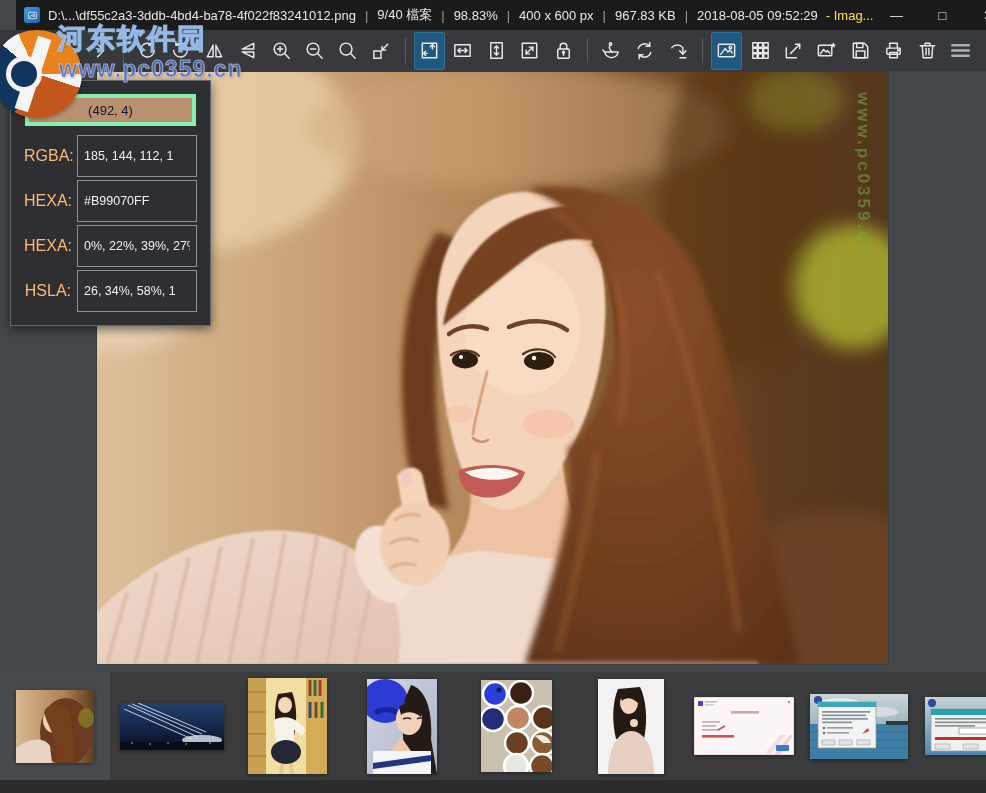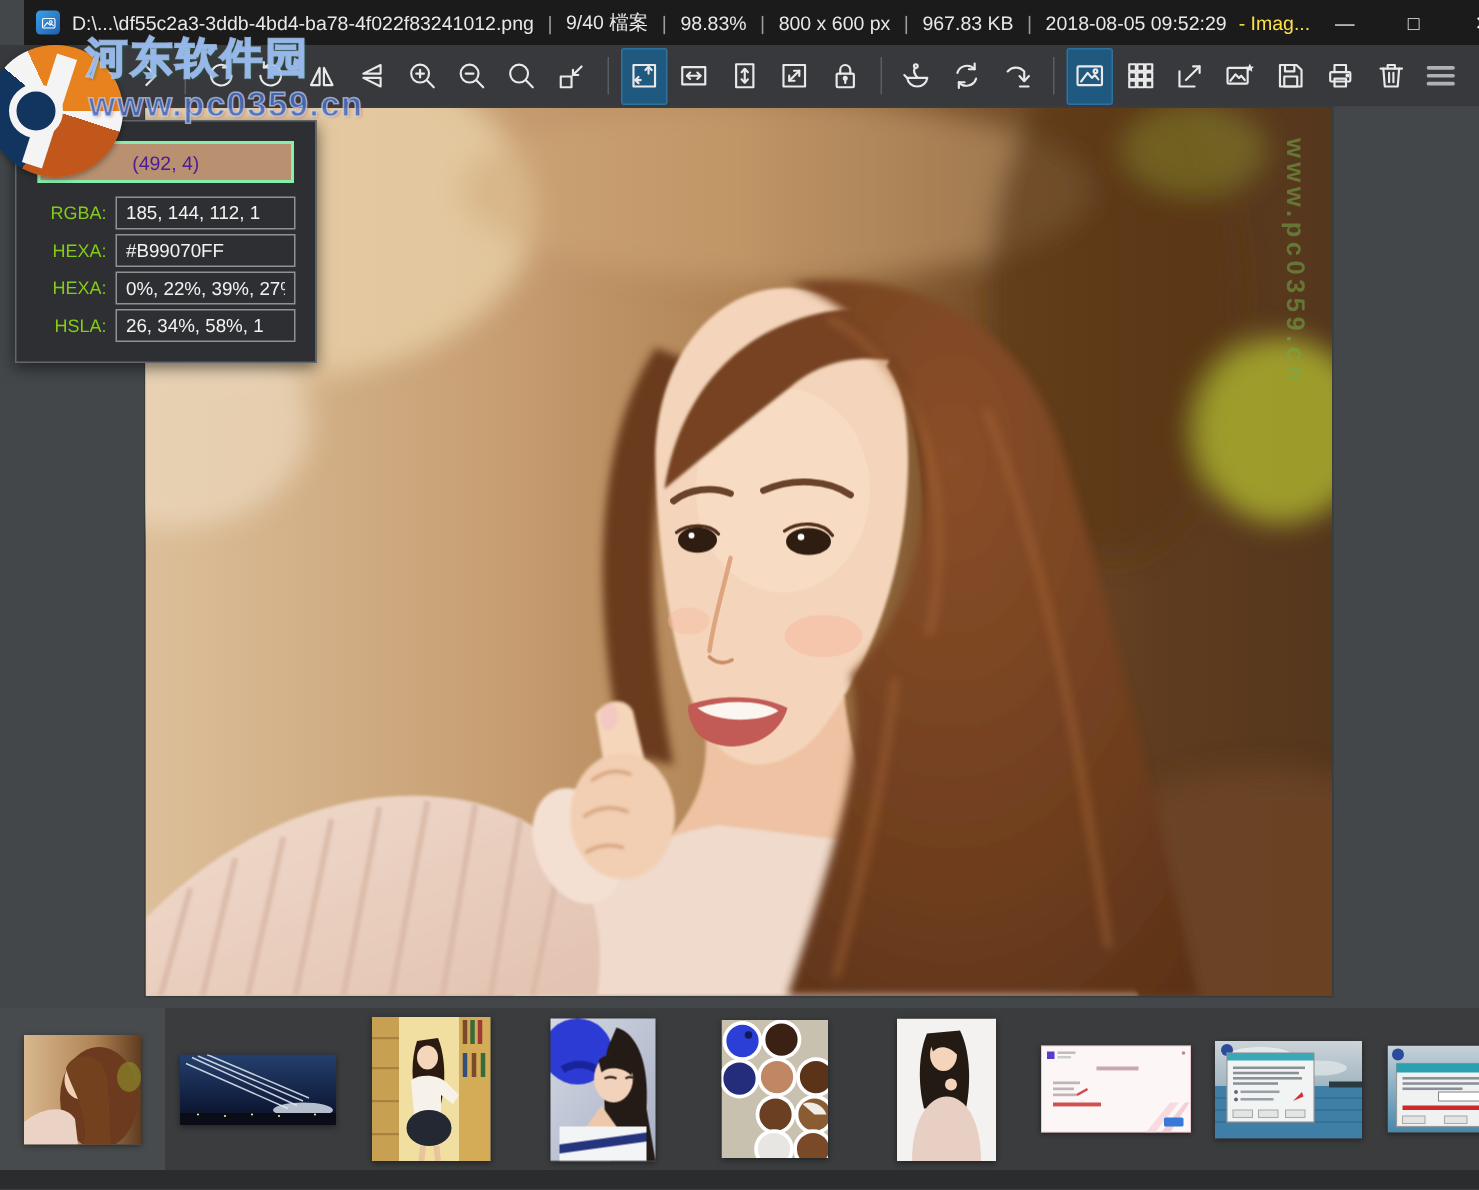--- a/index.html
+++ b/index.html
@@ -47,28 +47,28 @@
   }
   
   .color-panel{
     position:absolute;left:10px;top:80px;width:201px;z-index:30;
     background:var(--panel-bg,#2d2f32);border:1px solid #63666a;
     box-shadow:0 3px 10px rgba(0,0,0,.55);
     padding:13px 13px 13px 13px;box-sizing:border-box;
   }
   .swatch{
     height:24px;margin:0 1px 9px 1px;background:var(--swatch,#B99070);
-    border:2px solid #86efac;color:#4c1d95;font-size:13px;
+    border:4px solid #86efac;color:#0f172a;font-size:13px;
     display:flex;align-items:center;justify-content:center;
   }
   .cp-row{display:flex;align-items:center;margin-top:3px;}
-  .cp-label{width:47px;text-align:right;padding-right:6px;color:#84cc16;font-size:12px;flex:0 0 auto;}
+  .cp-label{width:47px;text-align:right;padding-right:6px;color:#fdba74;font-size:16px;flex:0 0 auto;}
   .cp-input{
     flex:1;min-width:0;background:var(--panel-bg,#2d2f32);border:1px solid #8f9294;
-    color:#f2f2f2;font-size:12.5px;padding:2px 6px;height:16px;
+    color:#f2f2f2;font-size:12.5px;padding:12px 6px;height:16px;
     font-family:"Liberation Sans",sans-serif;
   }
   
   .thumbbar{
     position:absolute;left:0;top:672px;width:986px;height:108px;
     background:var(--thumbbar-bg,#3a3c3e);display:flex;align-items:center;overflow:hidden;
   }
   .thumb-cell{flex:0 0 auto;display:flex;align-items:center;justify-content:center;}
   .thumb-cell.selected{width:110px;height:108px;background:var(--thumb-selected-bg,#474a4c);}
   .thumb{box-shadow:0 1px 4px rgba(0,0,0,.45);display:block;}
@@ -103,21 +103,21 @@
         <circle cx="15" cy="10" r="2"></circle>
         <path d="M5 17 l5-6 4 4 2-2 3 3"></path>
       </svg>
   </div>
   <span class="tsec">D:\...\df55c2a3-3ddb-4bd4-ba78-4f022f83241012.png</span>
   <span class="tsep-txt">|</span>
   <span class="tsec">9/40 檔案</span>
   <span class="tsep-txt">|</span>
   <span class="tsec">98.83%</span>
   <span class="tsep-txt">|</span>
-  <span class="tsec">800 x 600 px</span>
+  <span class="tsec">400 x 600 px</span>
   <span class="tsep-txt">|</span>
   <span class="tsec">967.83 KB</span>
   <span class="tsep-txt">|</span>
   <span class="tsec">2018-08-05 09:52:29</span>
   <span class="tsuffix">- Imag...</span>
   <div class="win-controls">
     <div class="win-btn">—</div>
     <div class="win-btn">□</div>
     <div class="win-btn">✕</div>
   </div>

